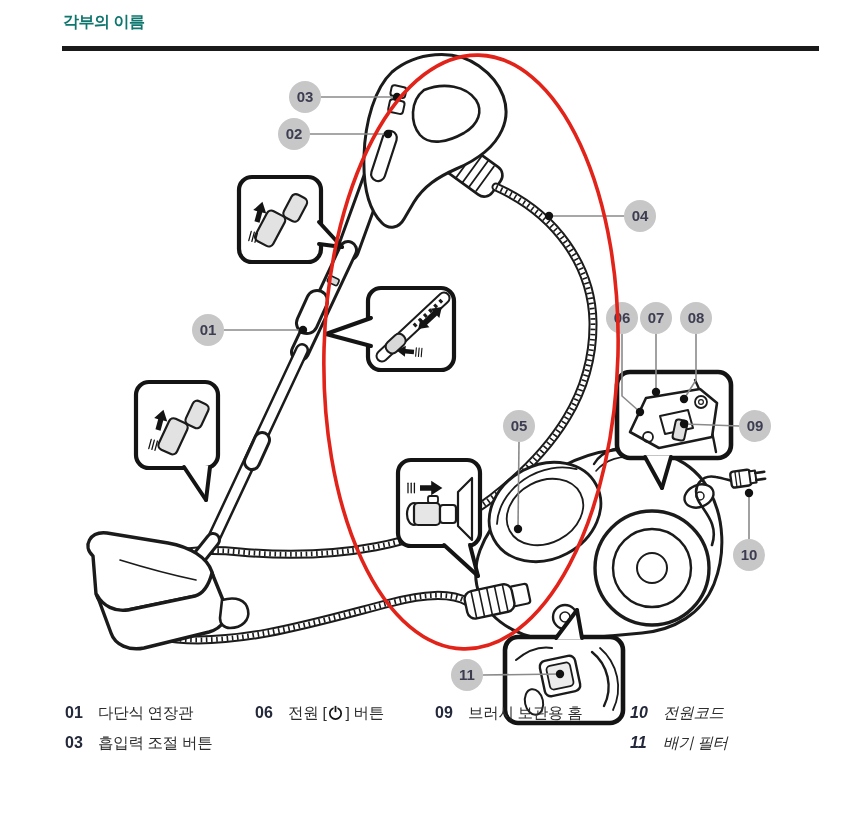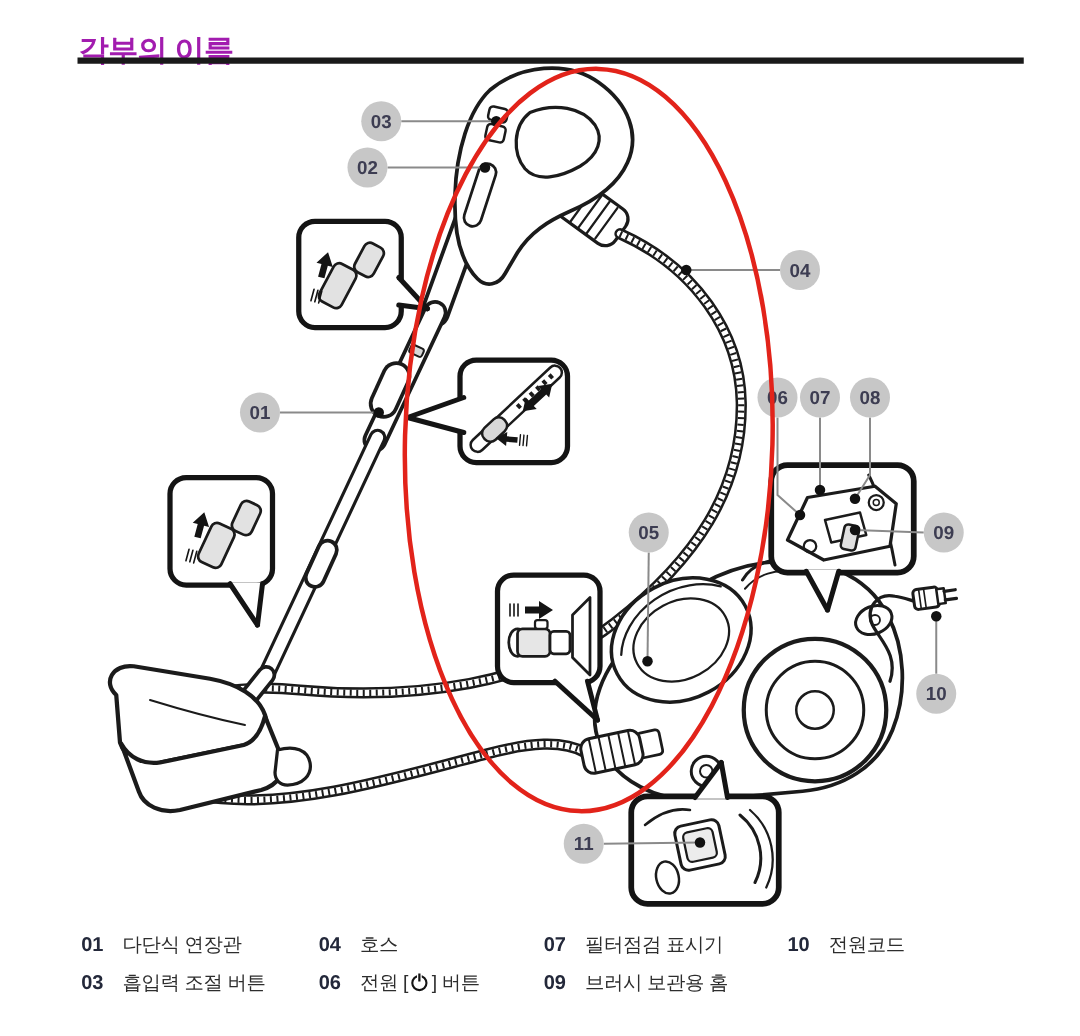--- a/index.html
+++ b/index.html
@@ -1,28 +1,28 @@
 <!DOCTYPE html>
 <html><head>
 <meta charset="utf-8">
 <style>
   html,body{margin:0;padding:0;}
   body{
     width:864px;height:829px;position:relative;background:#ffffff;
     font-family:"Liberation Sans","DejaVu Sans",sans-serif;overflow:hidden;
   }
   .page-title{
-    position:absolute;left:63px;top:24px;font-size:24px;font-weight:bold;
-    color:#a21caf;letter-spacing:-0.5px;margin:0;
+    position:absolute;left:63px;top:12px;font-size:16px;font-weight:bold;
+    color:#0f766e;letter-spacing:-0.5px;margin:0;
   }
   .title-rule{
     position:absolute;left:62px;top:46px;width:757px;height:5px;background:#1a1a1a;
   }
   .diagram-svg{position:absolute;left:0;top:0;width:864px;height:829px;}
-  .legend{position:absolute;left:0;top:742px;width:720px;height:87px;}
+  .legend{position:absolute;left:0;top:698px;width:720px;height:87px;}
   .legend-col{position:absolute;top:0;}
   .legend-row{height:30px;line-height:30px;white-space:nowrap;}
   .legend-num{
     display:inline-block;width:27px;margin-right:6px;font-weight:bold;
     font-size:16px;color:#23283a;
   }
   .legend-label{font-size:15.5px;color:#2d2d2d;letter-spacing:-0.3px;}
   .legend-icon{display:inline-block;vertical-align:-3px;margin:0 1px;}
   text.badge-num{
     font-family:"Liberation Sans","DejaVu Sans",sans-serif;
@@ -317,27 +317,26 @@
 
   <ellipse cx="471" cy="352" rx="147" ry="297" fill="none" stroke="#e2231a" stroke-width="3.6" transform="rotate(1.5 471 352)"></ellipse>
 </svg>
 
 <div class="legend" id="legend">
     <div class="legend-col" style="left: 65px;">
       <div class="legend-row"><span class="legend-num">01</span><span class="legend-label">다단식 연장관</span></div>
       <div class="legend-row"><span class="legend-num">03</span><span class="legend-label">흡입력 조절 버튼</span></div>
     </div>
     <div class="legend-col" style="left: 255px;">
-      <div class="legend-row"><span class="legend-num">04</span><span class="legend-label">호스</span></div>
       <div class="legend-row"><span class="legend-num">06</span><span class="legend-label">전원 [<svg class="legend-icon" viewBox="0 0 18 18" width="17" height="17">
             <circle cx="9" cy="10" r="6" fill="none" stroke="#141414" stroke-width="1.8"></circle>
             <line x1="9" y1="1.5" x2="9" y2="9.2" stroke="#ffffff" stroke-width="4"></line>
             <line x1="9" y1="2" x2="9" y2="8.6" stroke="#141414" stroke-width="1.9"></line>
           </svg>] 버튼</span></div>
     </div>
     <div class="legend-col" style="left: 435px;">
-      <div class="legend-row"><span class="legend-num">07</span><span class="legend-label">필터점검 표시기</span></div>
       <div class="legend-row"><span class="legend-num">09</span><span class="legend-label">브러시 보관용 홈</span></div>
     </div>
-    <div class="legend-col" style="left: 630px;">
+    <div class="legend-col" style="left: 630px; font-style: italic;">
       <div class="legend-row"><span class="legend-num">10</span><span class="legend-label">전원코드</span></div>
+      <div class="legend-row"><span class="legend-num">11</span><span class="legend-label">배기 필터</span></div>
     </div>
   </div>
 
 </body></html>

